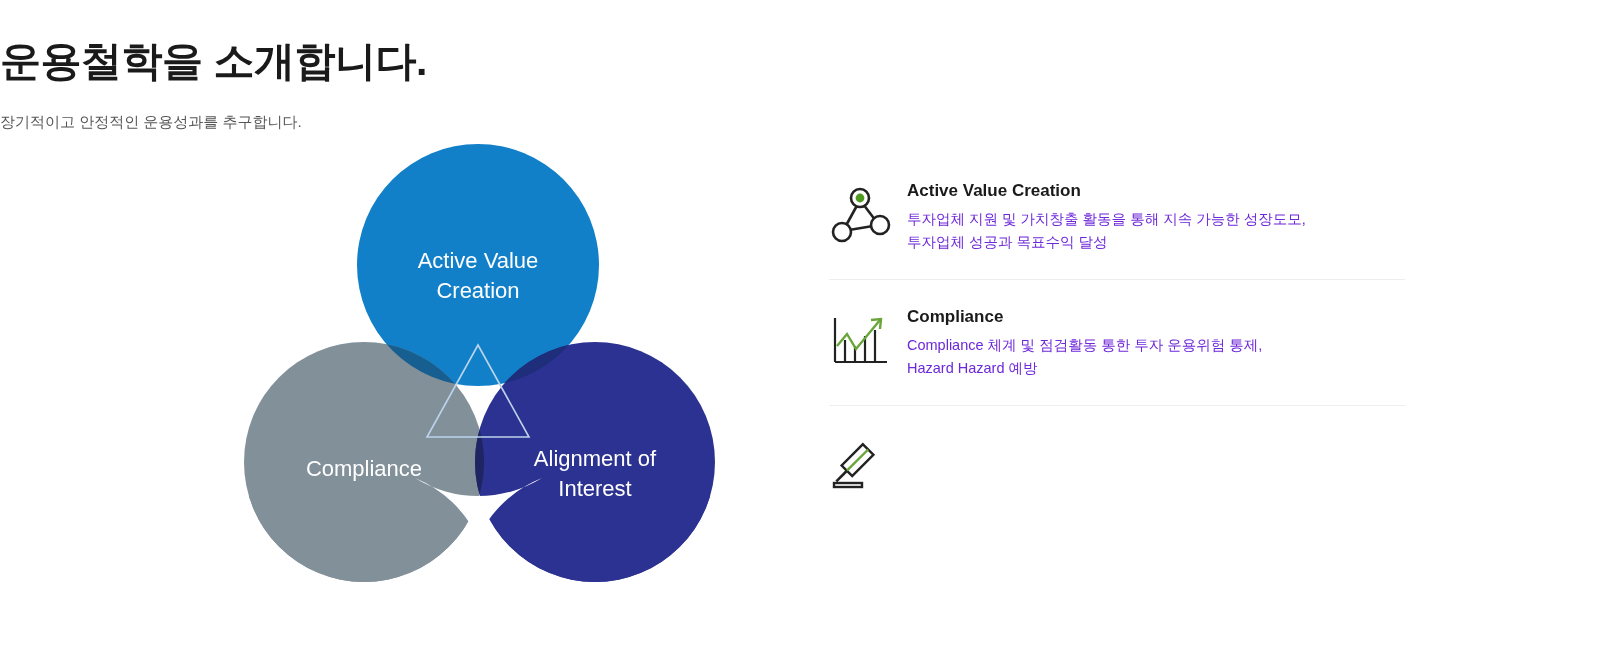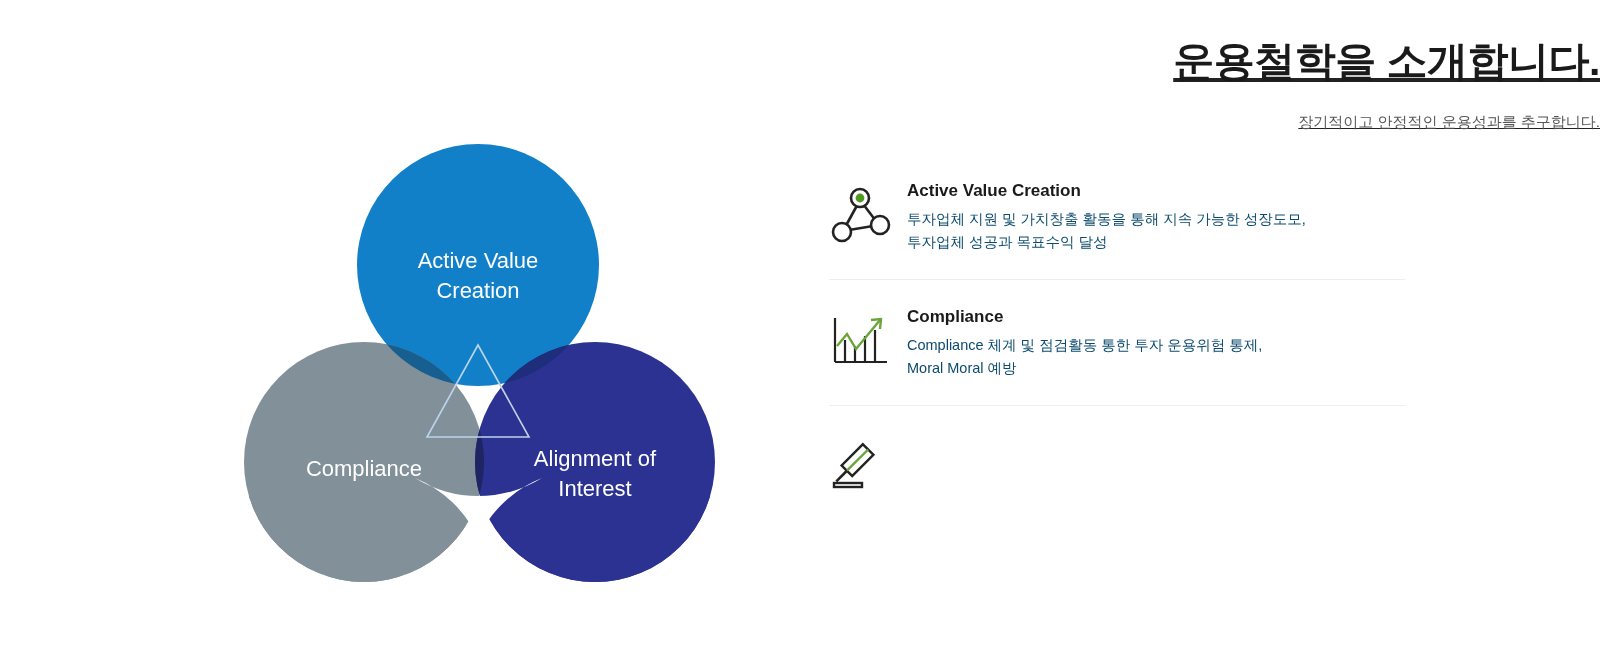--- a/index.html
+++ b/index.html
@@ -12,40 +12,38 @@
     height: 667px;
     font-family: "Liberation Sans", sans-serif;
     color: #222222;
     overflow: hidden;
     position: relative;
   }
 
   
   .header {
     width: 100%;
-    text-align: right;
+    text-align: left;
     padding-top: 36px;
     box-sizing: border-box;
-    text-decoration: underline;
   }
   .page-title {
     font-size: 41px;
     font-weight: bold;
     color: #1a1a1a;
     letter-spacing: -0.5px;
     margin: 0;
     line-height: 1.25;
   }
   .page-subtitle {
     font-size: 15px;
     color: #555555;
     margin: 0;
     padding-top: 26px;
     font-weight: normal;
-    padding-left: 12px;
   }
 
   
   .content {
     position: relative;
     width: 1600px;
     height: 500px;
   }
 
   
@@ -92,21 +90,21 @@
   .feature-text { flex: 1; }
   .feature-title {
     font-size: 17px;
     font-weight: bold;
     color: #1a1a1a;
     margin: 0 0 6px 0;
     line-height: 1.3;
   }
   .feature-desc {
     font-size: 14.5px;
-    color: #0c4a6e;
+    color: #6d28d9;
     margin: 0;
     line-height: 1.55;
     white-space: pre-line;
   }
 </style>
 </head>
 <body>
 
 <div class="header">
   <h1 class="page-title">운용철학을 소개합니다.</h1>
@@ -202,21 +200,21 @@
           <line x1="26" y1="36" x2="26" y2="52" stroke="#222222" stroke-width="2.2"></line>
           <line x1="36" y1="26" x2="36" y2="52" stroke="#222222" stroke-width="2.2"></line>
           <line x1="46" y1="20" x2="46" y2="52" stroke="#222222" stroke-width="2.2"></line>
           <polyline points="8,36 18,24 27,39 51,10" fill="none" stroke="#6AA53A" stroke-width="2.4"></polyline>
           <polyline points="42,10 52,9 51,19" fill="none" stroke="#6AA53A" stroke-width="2.4"></polyline>
         </svg>
       </div>
       <div class="feature-text">
         <p class="feature-title">Compliance</p>
         <p class="feature-desc">Compliance 체계 및 점검활동 통한 투자 운용위험 통제,
-Moral Moral 예방</p>
+Hazard Hazard 예방</p>
       </div>
     </div>
 
     <div class="feature-item">
       <div class="feature-icon">
         <svg width="62" height="62" viewBox="0 0 62 62">
           <g transform="rotate(-45 31 28)">
             <rect x="17" y="16" width="30" height="15" fill="#ffffff" stroke="#222222" stroke-width="2.4"></rect>
             <line x1="17" y1="23.5" x2="47" y2="23.5" stroke="#6AA53A" stroke-width="2.4"></line>
             <line x1="17" y1="23.5" x2="2" y2="23.5" stroke="#222222" stroke-width="2.6"></line>

